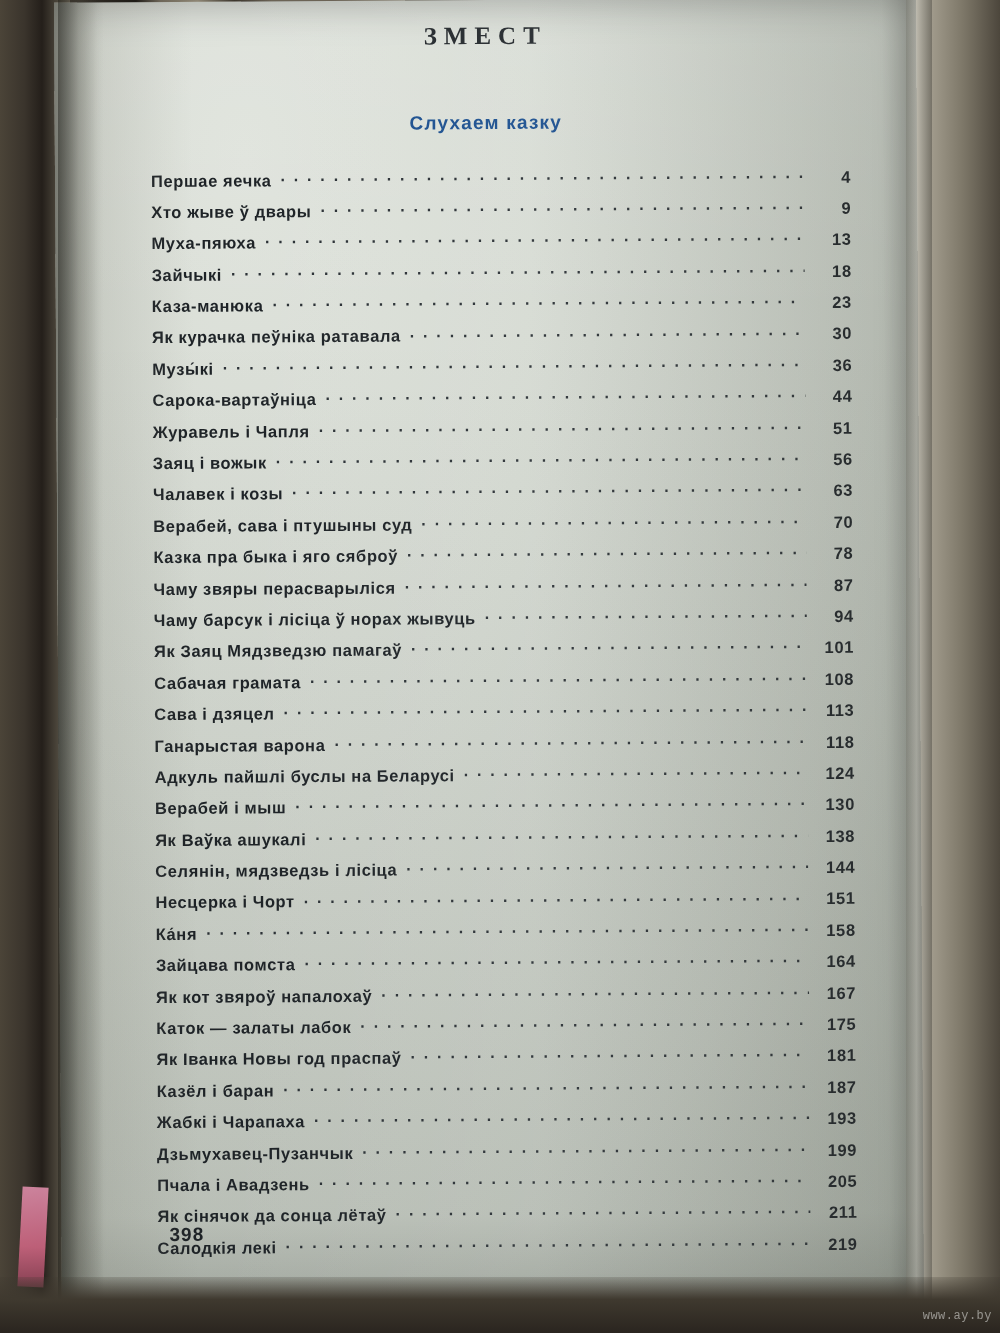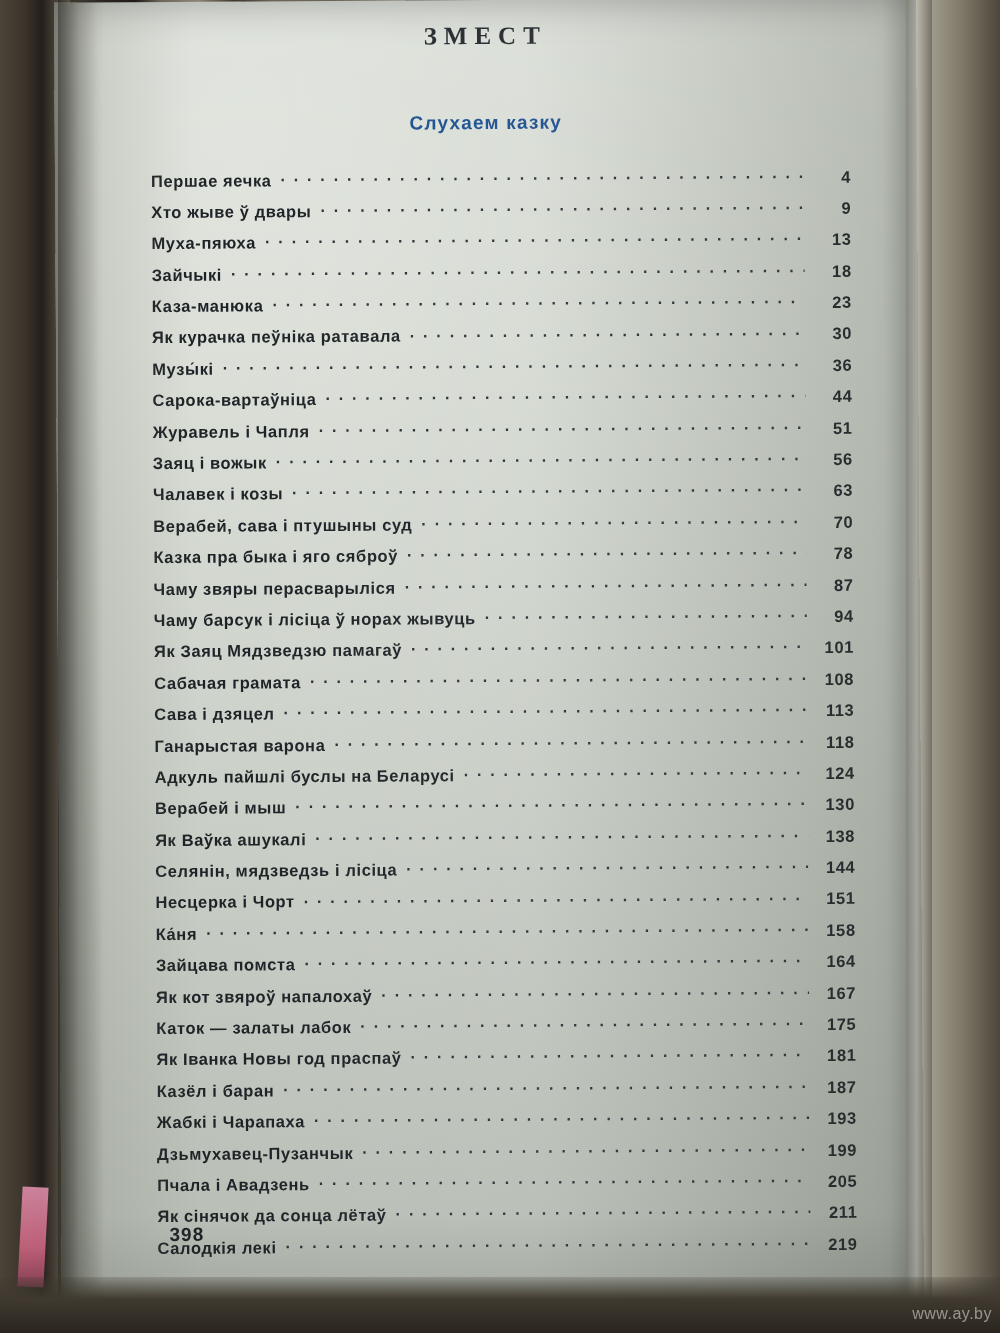--- a/index.html
+++ b/index.html
@@ -157,22 +157,22 @@
     font-family: "Liberation Sans", sans-serif;
     font-weight: 700;
     font-size: 19px;
     color: #1d2226;
     letter-spacing: 1px;
   }
   .watermark {
     position: absolute;
     right: 8px;
     bottom: 10px;
-    font-family: Liberation Sans, sans-serif;
-    font-size: 16px;
+    font-family: Liberation Mono, monospace;
+    font-size: 12px;
     color: rgba(230,230,225,0.55);
     letter-spacing: 0.5px;
   }
   
   .spine-shadow {
     position: absolute;
     left: 58px; top: 0;
     width: 46px; height: 1320px;
     background: linear-gradient(90deg, rgba(25,25,20,0.45) 0%, rgba(80,80,70,0.18) 45%, rgba(255,255,255,0) 100%);
     pointer-events: none;

